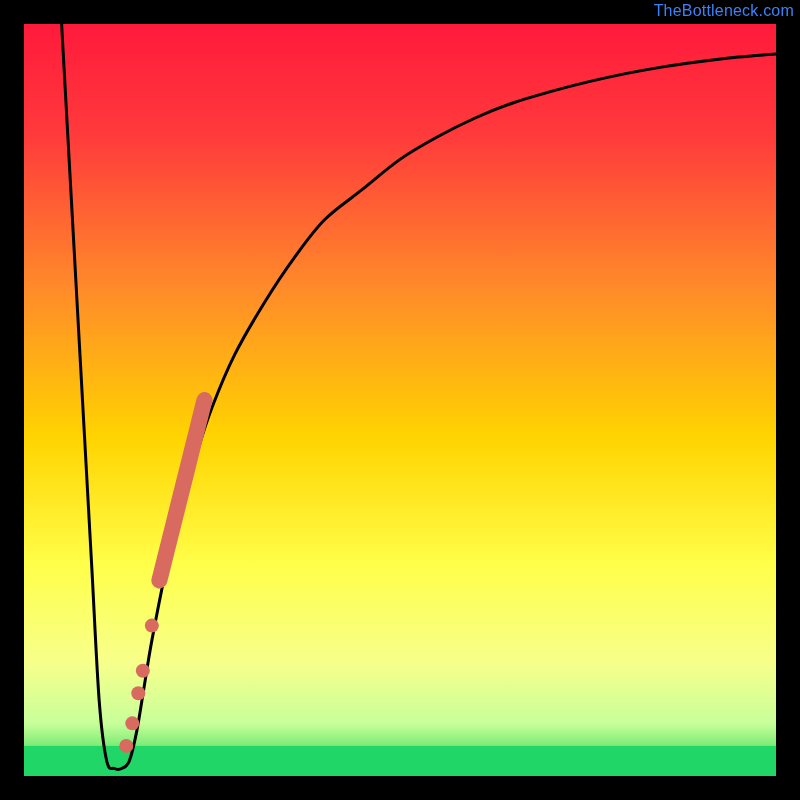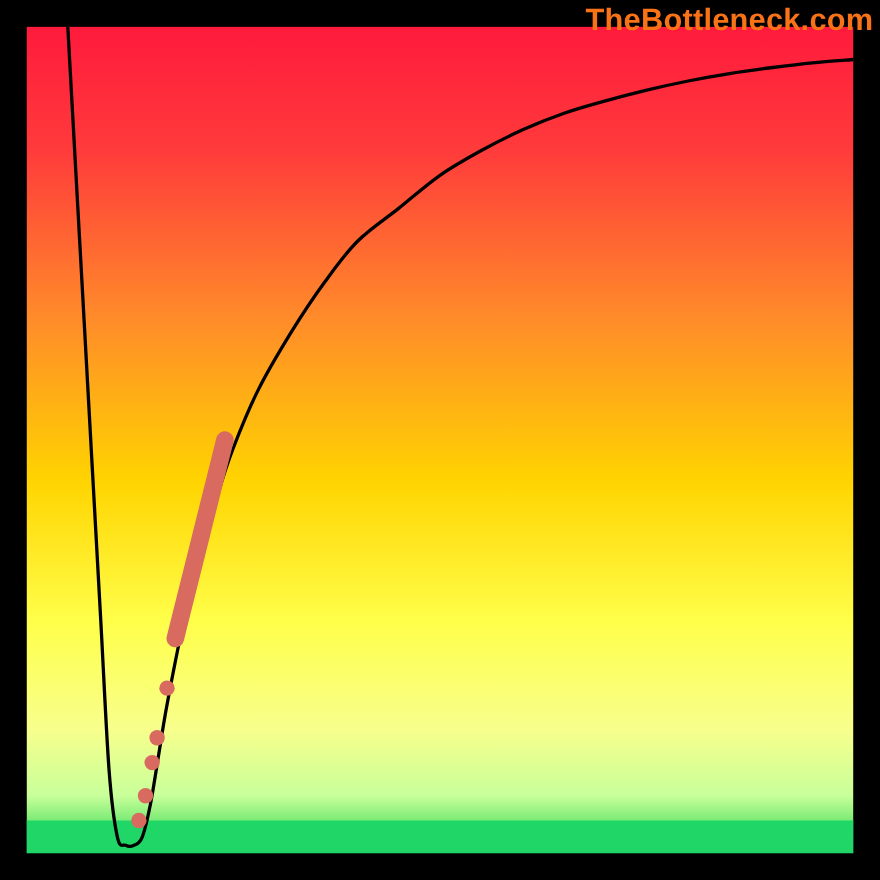--- a/index.html
+++ b/index.html
@@ -21,23 +21,23 @@
     position: absolute;
     left: 24px; top: 24px;
     width: 752px; height: 752px;
     overflow: hidden;
   }
   .plot svg { display: block; }
   .watermark {
     position: absolute;
     top: 2px;
     right: 6px;
-    font-size: 28px;
-    font-weight: 700;
-    color: #f97316;
+    font-size: 16px;
+    font-weight: 400;
+    color: #3b82f6;
     letter-spacing: 0.2px;
     user-select: none;
   }
 </style>
 </head>
 <body>
 
 <div class="frame">
   <div class="plot">
     <svg id="svg" width="752" height="752" viewBox="0 0 752 752">

